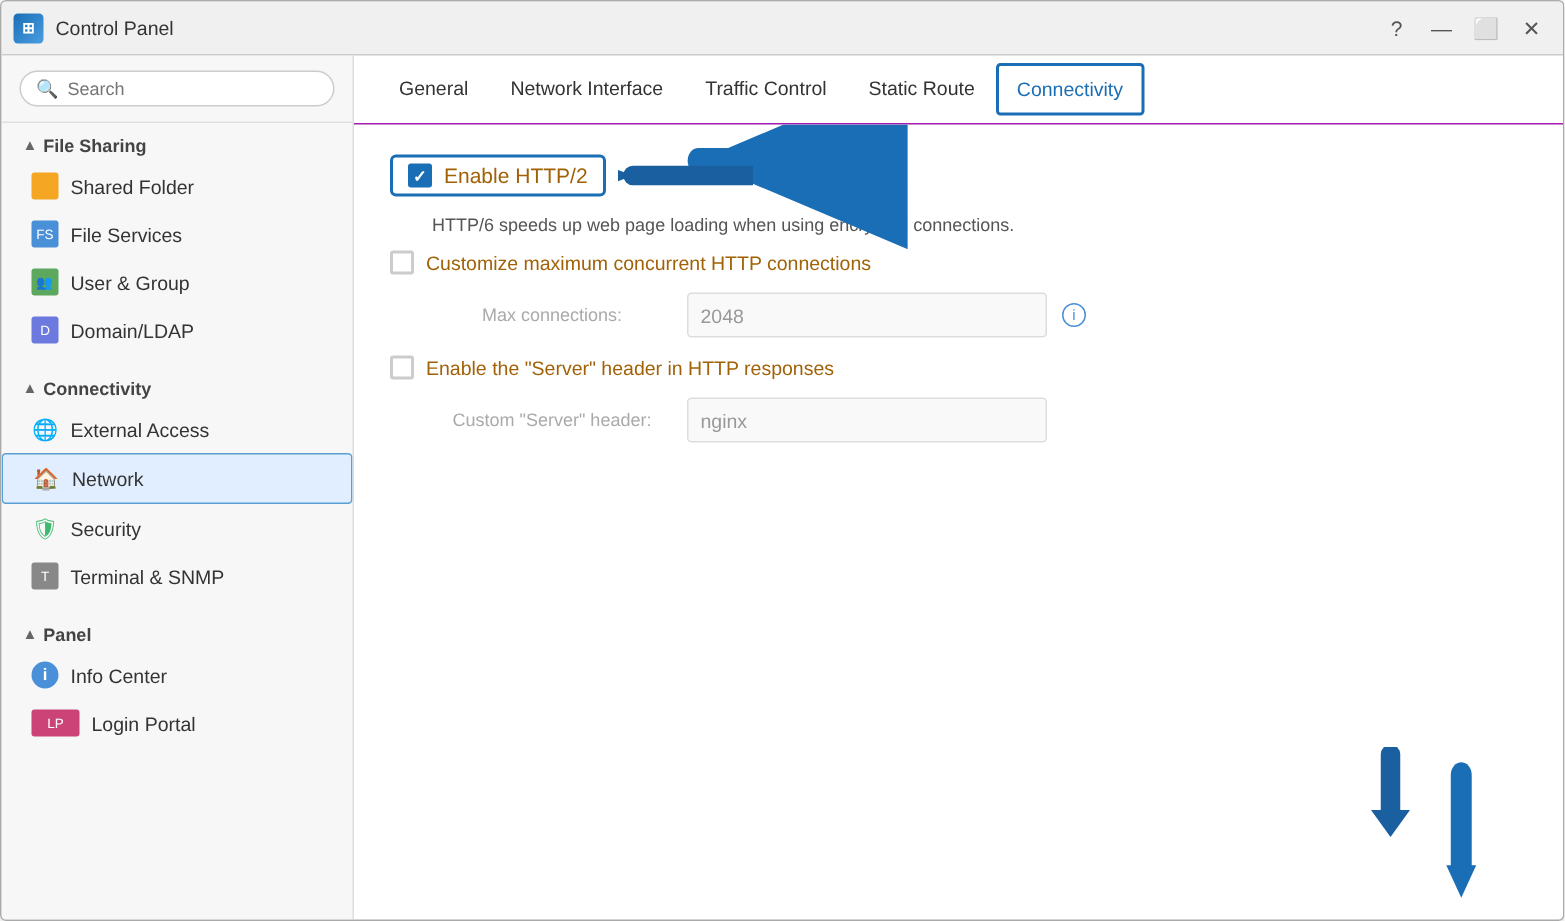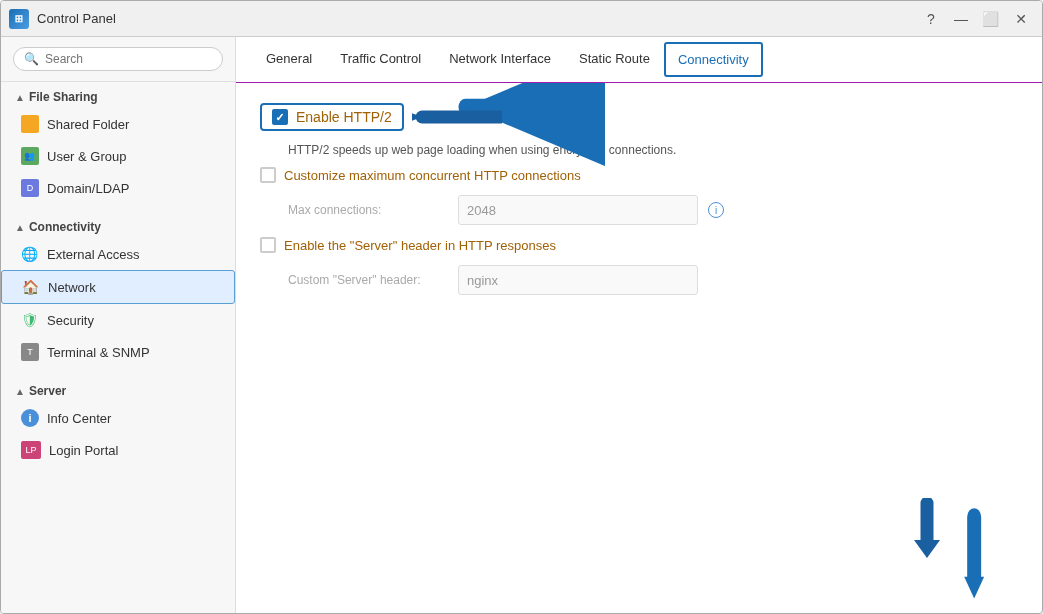--- a/index.html
+++ b/index.html
@@ -196,21 +196,21 @@
       display: flex;
       align-items: center;
       gap: 10px;
       margin-bottom: 12px;
       padding-left: 28px;
     }
     .field-label {
       width: 160px;
       font-size: 12px;
       color: #aaa;
-      text-align: left;
+      text-align: center;
     }
     .field-input {
       width: 240px;
       height: 30px;
       border: 1px solid #ddd;
       border-radius: 3px;
       padding: 4px 8px;
       font-size: 13px;
       color: #999;
       background: #f9f9f9;
@@ -296,20 +296,26 @@
       <div class="sidebar-section-header">
         <span class="chevron">▲</span>
         <span>File Sharing</span>
       </div>
 
       <div class="sidebar-item">
         <div class="item-icon icon-folder" style="background: #f5a623; border-radius:2px; width:18px; height:18px;"></div>
         <span>Shared Folder</span>
       </div>
       <div class="sidebar-item">
+        <div class="item-icon" style="background: #4a90d9; border-radius:2px; width:18px; height:18px; display:flex; align-items:center; justify-content:center;">
+          <span style="color:white; font-size:9px;">FS</span>
+        </div>
+        <span>File Services</span>
+      </div>
+      <div class="sidebar-item">
         <div class="item-icon" style="background: #5ba85e; border-radius:2px; width:18px; height:18px; display:flex; align-items:center; justify-content:center;">
           <span style="color:white; font-size:9px;">👥</span>
         </div>
         <span>User &amp; Group</span>
       </div>
       <div class="sidebar-item">
         <div class="item-icon" style="background: #6c7ae0; border-radius:2px; width:18px; height:18px; display:flex; align-items:center; justify-content:center;">
           <span style="color:white; font-size:9px;">D</span>
         </div>
         <span>Domain/LDAP</span>
@@ -344,44 +350,44 @@
         <div class="item-icon" style="background: #888; border-radius:2px; width:18px; height:18px; display:flex; align-items:center; justify-content:center;">
           <span style="color:white; font-size:9px;">T</span>
         </div>
         <span>Terminal &amp; SNMP</span>
       </div>
 
       <div class="section-divider"></div>
 
       <div class="sidebar-section-header">
         <span class="chevron">▲</span>
-        <span>Server</span>
+        <span>Panel</span>
       </div>
 
       <div class="sidebar-item">
         <div class="item-icon" style="background: #4a90d9; border-radius:50%; width:18px; height:18px; display:flex; align-items:center; justify-content:center;">
           <span style="color:white; font-size:11px; font-weight:bold;">i</span>
         </div>
         <span>Info Center</span>
       </div>
       <div class="sidebar-item">
-        <div class="item-icon" style="background: #c47; border-radius:2px; width:20px; height:18px; display:flex; align-items:center; justify-content:center;">
+        <div class="item-icon" style="background: #c47; border-radius:2px; width:32px; height:18px; display:flex; align-items:center; justify-content:center;">
           <span style="color:white; font-size:9px;">LP</span>
         </div>
         <span>Login Portal</span>
       </div>
 
     </div>
 
     <div class="content-area">
 
       <div class="tabs">
         <div class="tab">General</div>
+        <div class="tab">Network Interface</div>
         <div class="tab">Traffic Control</div>
-        <div class="tab">Network Interface</div>
         <div class="tab">Static Route</div>
         <div class="tab active">Connectivity</div>
       </div>
 
       <div class="settings-content">
 
         
         <svg class="arrows-overlay" viewBox="0 0 808 440" preserveAspectRatio="none">
 
           <defs>
@@ -411,21 +417,21 @@
               <marker id="ah1" markerWidth="8" markerHeight="6" refX="0" refY="3" orient="auto">
                 <polygon points="8 0, 0 3, 8 6" fill="#1a5fa0"></polygon>
               </marker>
             </defs>
             <path d="M 90 15 L 10 15" stroke="#1a5fa0" stroke-width="13" fill="none" marker-end="url(#ah1)" stroke-linecap="round"></path>
           </svg>
         </div>
 
         
         <div class="setting-description">
-          <span>HTTP/2 speeds up web page loading when using encrypted connections.</span>
+          <span>HTTP/6 speeds up web page loading when using encrypted connections.</span>
         </div>
 
         
         <div class="setting-row">
           <div class="checkbox"></div>
           <span class="setting-label">Customize maximum concurrent HTTP connections</span>
         </div>
 
         
         <div class="setting-field-row">

